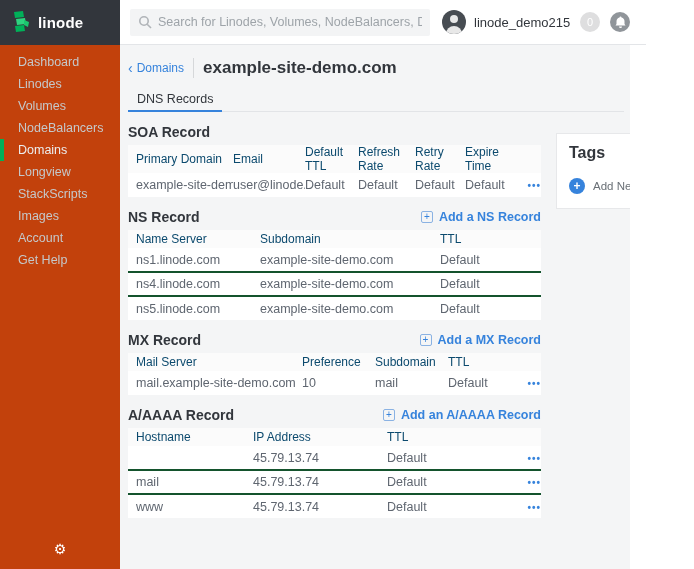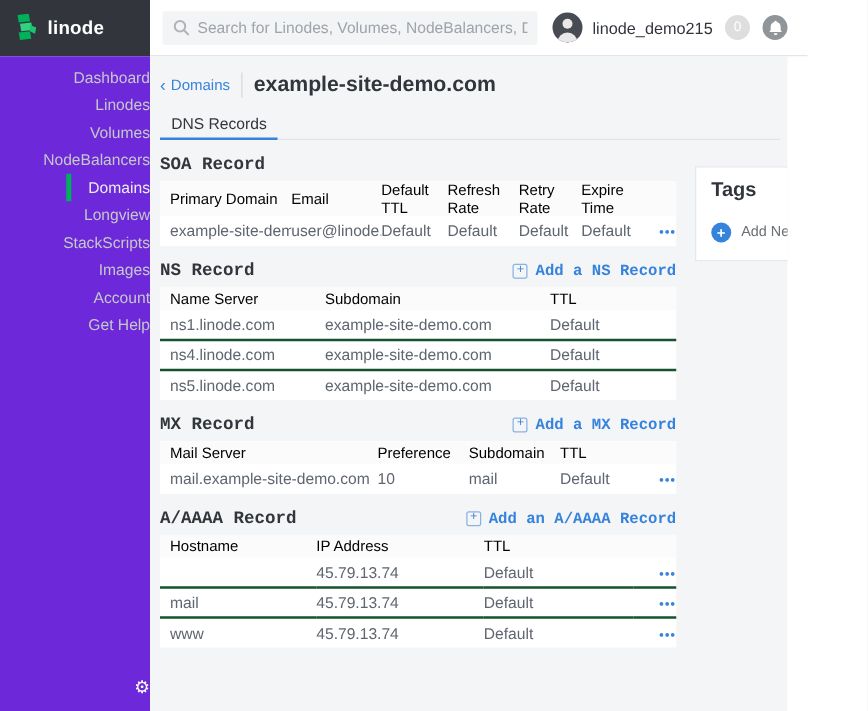--- a/index.html
+++ b/index.html
@@ -18,45 +18,45 @@
   .searchbox input { border:none; background:transparent; outline:none; flex:1; font-size:12.5px; font-family:inherit; color:#32363c; }
   .searchbox input::placeholder { color:#9ea4a9; }
   .user-area { display:flex; align-items:center; margin-left:12px; gap:8px; }
   .avatar { width:24px; height:24px; border-radius:50%; overflow:hidden; background:#474c52; display:flex; align-items:flex-end; justify-content:center; }
   .username { font-size:13px; color:#32363c; }
   .badge-count { width:20px; height:20px; margin-left:10px; border-radius:50%; background:#dededf; color:#fff; font-size:11px; display:flex; align-items:center; justify-content:center; }
   .bell-wrap { width:20px; height:20px; margin-left:10px; margin-right:16px; border-radius:50%; background:#90959a; display:flex; align-items:center; justify-content:center; }
 
   
   .lower { flex:1; display:flex; min-height:0; }
-  .sidebar { width:120px; flex:0 0 120px; background:#6d28d9; display:flex; flex-direction:column; padding-top:6px;align-items:flex-end; }
+  .sidebar { width:120px; flex:0 0 120px; background:#c2410c; display:flex; flex-direction:column; padding-top:6px; }
   .nav-item { height:22px; display:flex; align-items:center; padding-left:14px; border-left:4px solid transparent; font-size:12.5px; color:#c5c8ca; cursor:pointer; }
   .nav-item.active { border-left-color:#00b159; color:#ecedee; }
   .sidebar-gear { margin-top:auto; margin-bottom:12px; background:none; border:none; color:#fff; font-size:14px; cursor:pointer; text-align:center; }
 
   
   .main { flex:1; background:#f4f5f6; padding:0 6px 0 8px; overflow:hidden; }
   .breadcrumb-row { padding-top:13px; display:flex; align-items:center; gap:9px; }
   .back-link { color:#3683dc; font-size:12px; text-decoration:none; display:flex; align-items:center; gap:4px; cursor:pointer; }
   .back-link .chev { font-size:14px; line-height:1; }
   .crumb-sep { width:1px; height:20px; background:#d6d8da; }
   .page-title { font-size:17px; font-weight:bold; color:#32363c; }
   .tabbar { margin-top:9px; border-bottom:1px solid #e2e4e7; }
   .tab { display:inline-block; padding:5px 9px 4px 9px; font-size:12.5px; color:#32363c; margin-bottom:-1px; border-bottom:2px solid transparent; cursor:pointer; }
   .tab.active { border-bottom-color:#3683dc; }
 
   .content-row { display:flex; align-items:flex-start; }
   .records-col { width:413px; flex:0 0 413px; }
-  .section-head { display:flex; align-items:center; justify-content:space-between; margin-top:12px; margin-bottom:5px;font-family:Liberation Mono, monospace; }
+  .section-head { display:flex; align-items:center; justify-content:space-between; margin-top:12px; margin-bottom:5px; }
   .section-title { font-size:14px; font-weight:bold; color:#32363c; }
   .add-link { display:flex; align-items:center; gap:6px; color:#3683dc; font-size:12.5px; font-weight:bold; background:none; border:none; font-family:inherit; cursor:pointer; }
   .plus-box { width:12px; height:12px; border:1px solid #8ab2e3; border-radius:2px; color:#3683dc; font-size:10px; line-height:10px; font-weight:normal; display:flex; align-items:center; justify-content:center; }
 
   table.records { width:413px; border-collapse:collapse; table-layout:fixed; background:#fff; }
-  table.records th { background:#fbfbfb; color:#000000; font-weight:normal; font-size:12px; text-align:left; height:18px; padding:0; }
+  table.records th { background:#fbfbfb; color:#0c4a6e; font-weight:normal; font-size:12px; text-align:left; height:18px; padding:0; }
   table.records th:first-child, table.records td:first-child { padding-left:8px; }
   table.records td { font-size:12.5px; color:#5f6670; height:24px; padding:0; border-bottom:2px solid #14532d; overflow:hidden; white-space:nowrap; }
   table.records tr:last-child td { border-bottom:none; }
   td.actions { text-align:right; padding-right:8px; }
   .ellipsis { color:#3683dc; background:none; border:none; font-size:10px; letter-spacing:1px; font-weight:bold; cursor:pointer; padding:0; }
 
   
   .tags-card { width:125px; flex:0 0 125px; margin-left:15px; margin-top:21px; background:#fff; border:1px solid #e7e8ea; padding:10px 10px 14px 12px; }
   .tags-title { font-size:16px; font-weight:bold; color:#32363c; }
   .add-tag { margin-top:16px; display:flex; align-items:center; gap:8px; background:none; border:none; font-family:inherit; cursor:pointer; }

